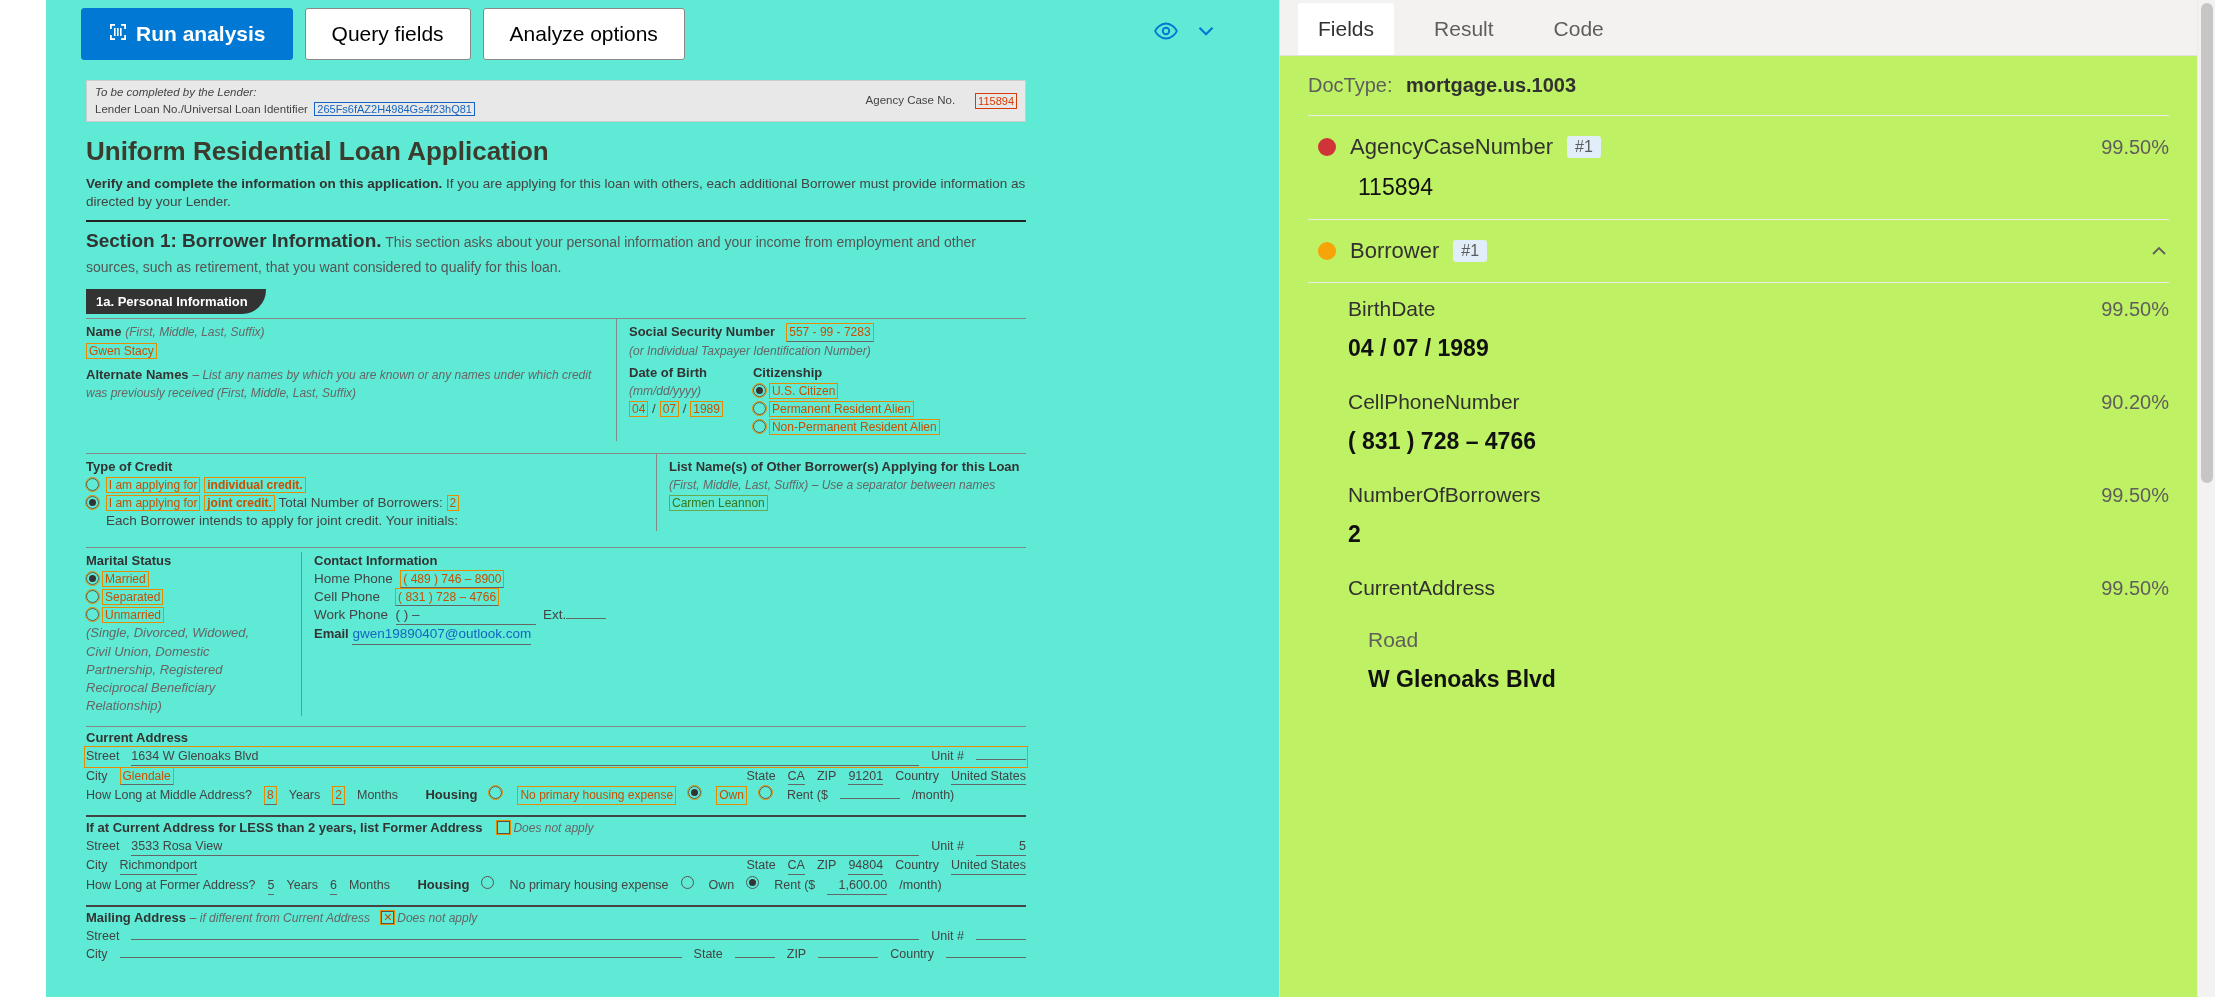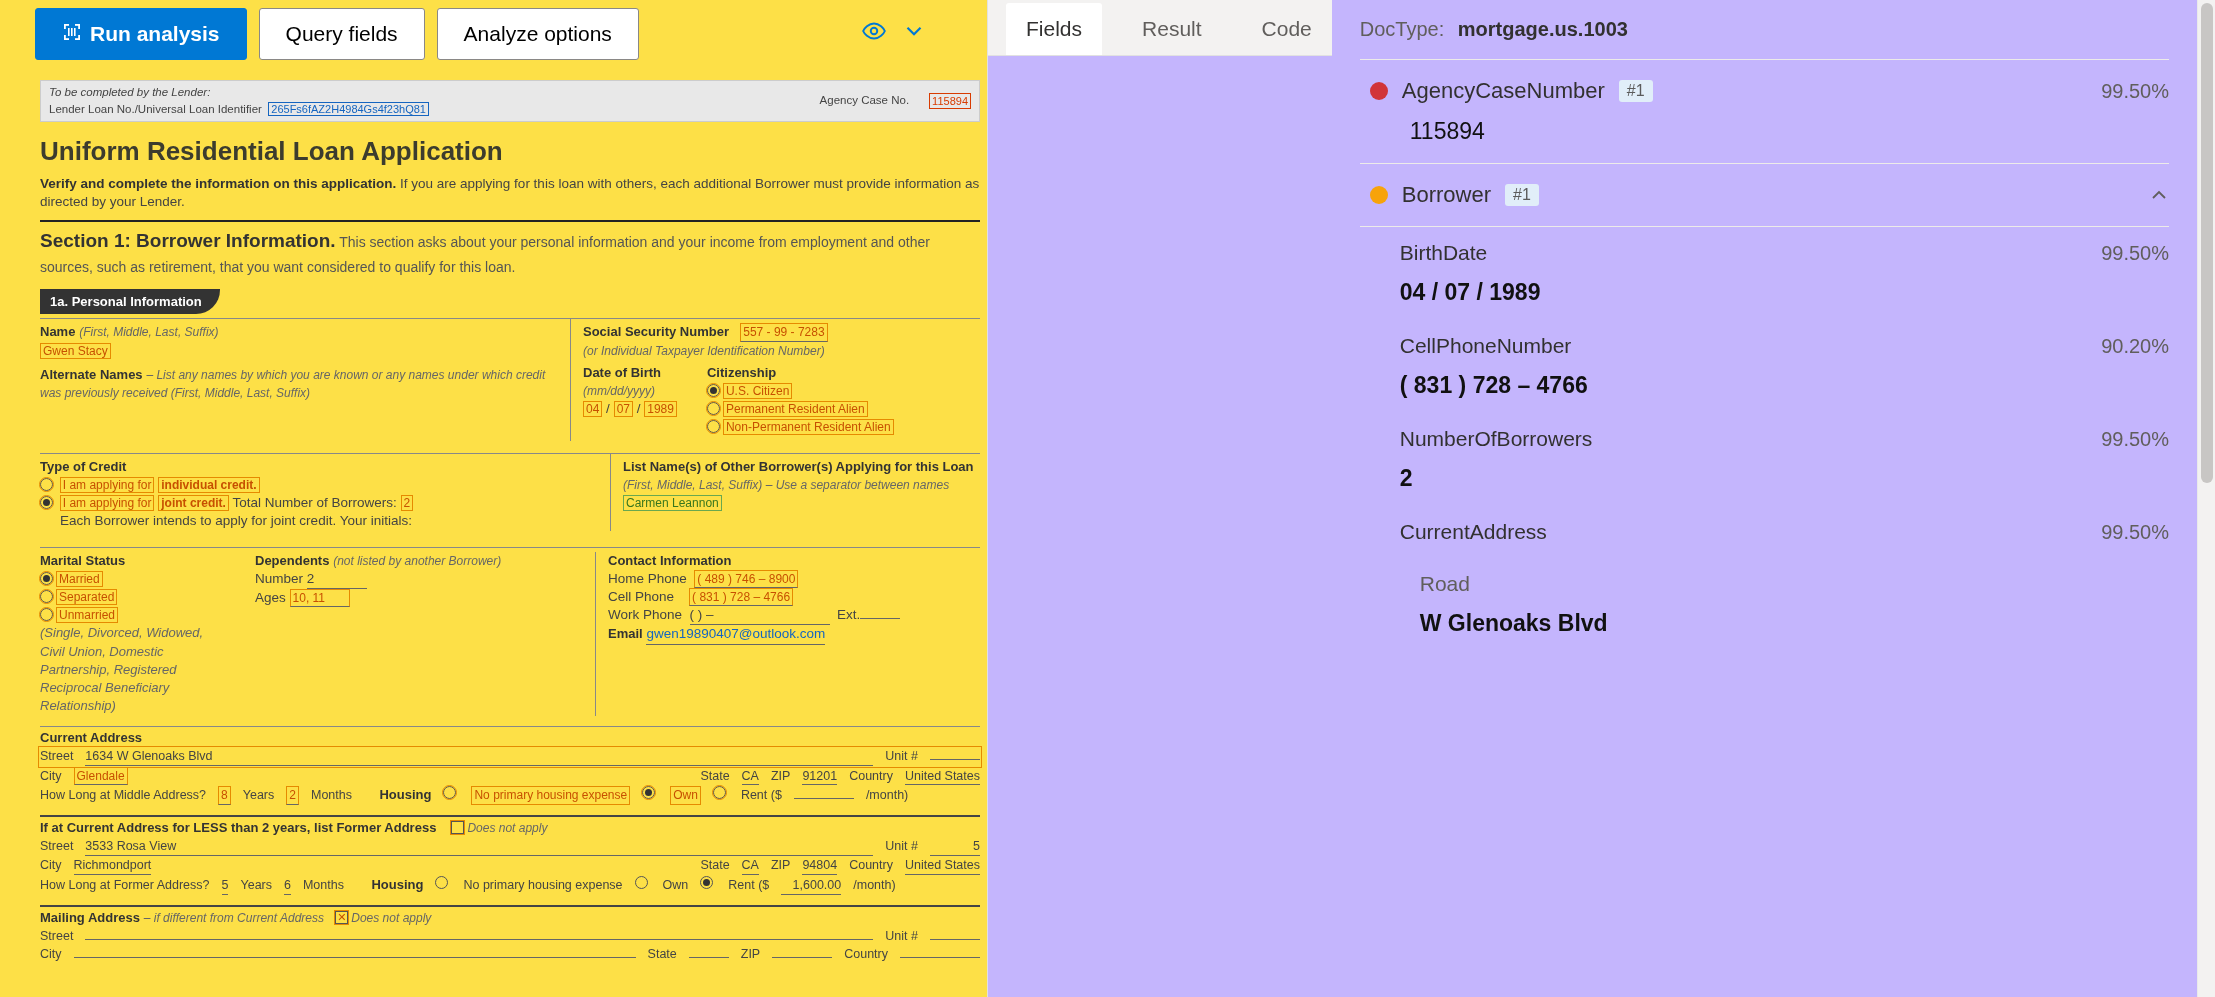--- a/index.html
+++ b/index.html
@@ -11,26 +11,27 @@
     overflow: hidden;
     width: 2215px;
     height: 997px;
   }
   .layout {
     display: flex;
     width: 100%;
     height: 100%;
   }
   .left-pane {
-    width: 988px;
+    width: 1234px;
     height: 100%;
     position: relative;
-    background: #fde047;
+    background: #5eead4;
     border-right: 1px solid #e1e1e1;
     overflow: hidden;
+    margin-left: 46px;
   }
   .toolbar {
     display: flex;
     align-items: center;
     gap: 12px;
     padding: 8px 35px 20px;
   }
   .btn {
     height: 52px;
     padding: 0 26px;
@@ -143,24 +144,24 @@
   .chk.checked::after { content:"✕"; font-size:11px; position:absolute; left:1px; top:-2px; color:#c75000;}
   
   .right-pane {
     flex:1;
     display:flex;
     background:#f3f2f1;
     position:relative;
   }
   .right-inner {
     flex:1;
-    background:#c4b5fd;
+    background:#bef264;
     margin: 0 0 0 0;
     display:flex;
-    flex-direction:row;
+    flex-direction:column;
   }
   .tabs {
     display:flex;
     background:#f3f2f1;
     border-bottom:1px solid #e1e1e1;
     height:56px;
     align-items:flex-end;
     padding-left: 18px;
     gap: 20px;
   }
@@ -363,26 +364,20 @@
         </div>
 
         <div class="marital-row">
           <div style="width:175px;">
             <span class="fld-label">Marital Status</span><br>
             <span class="radio filled orange-border"></span><span class="hl-org">Married</span><br>
             <span class="radio orange-border"></span><span class="hl-org">Separated</span><br>
             <span class="radio orange-border"></span><span class="hl-org">Unmarried</span><br>
             <span class="fld-hint" style="font-size:13px">(Single, Divorced, Widowed, Civil Union, Domestic Partnership, Registered Reciprocal Beneficiary Relationship)</span>
           </div>
-          <div style="width:300px;">
-            <span class="fld-label">Dependents</span>
-            <span class="fld-hint">(not listed by another Borrower)</span><br>
-            <span>Number</span>&nbsp;<span class="u">2</span><br>
-            <span>Ages</span>&nbsp;<span class="hl-org u">10, 11</span>
-          </div>
           <div class="contact-col">
             <span class="fld-label">Contact Information</span><br>
             <span>Home Phone</span>&nbsp;&nbsp;<span class="hl-org u">( 489 )  746  –    8900</span><br>
             <span>Cell Phone</span>&nbsp;&nbsp;&nbsp;&nbsp;<span class="hl-org u">( 831 )  728  –    4766</span><br>
             <span>Work Phone</span>&nbsp;&nbsp;<span class="u" style="min-width:140px">(          )          –</span>&nbsp;&nbsp;<span>Ext.</span><span class="u" style="min-width:40px"></span><br>
             <span class="fld-label">Email</span>&nbsp;<span class="u" style="color:#1565c0">gwen19890407@outlook.com</span>
           </div>
         </div>
 
         <div class="addr">

